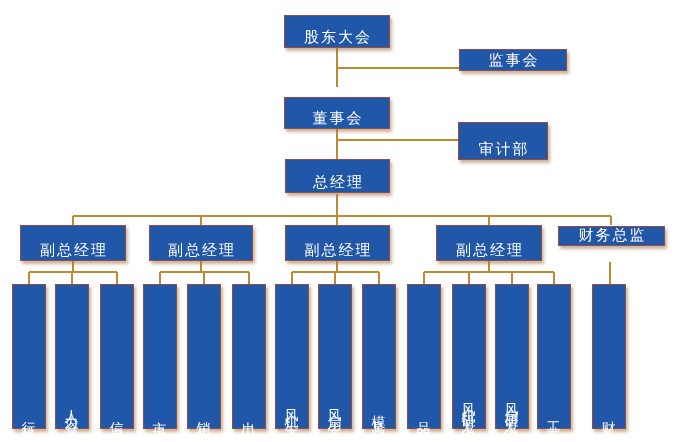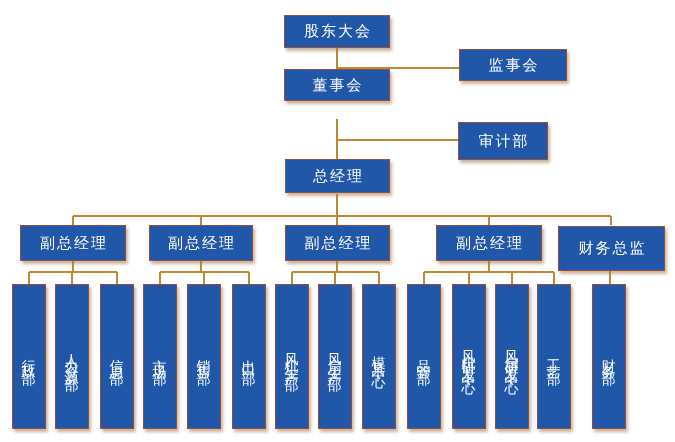--- a/index.html
+++ b/index.html
@@ -17,21 +17,21 @@
     background:var(--canvas-bg);
     overflow:hidden;
   }
   .connectors{position:absolute;left:0;top:0;width:675px;height:442px;}
   .cline{stroke:var(--connector);stroke-width:1.4;shape-rendering:crispEdges;}
   .box{
     position:absolute;
     background:var(--box-fill);
     border:1px solid var(--box-border);
     box-shadow:2px 3px 3px rgba(158,118,78,.55);
-    display:flex;align-items:center;justify-content:center;
+    display:flex;align-items:flex-end;justify-content:center;
     box-sizing:border-box;
     color:var(--text);
   }
   .hbox .lbl{
     font-size:15px;
     letter-spacing:2px;
     white-space:nowrap;
     text-indent:2px;
   }
   .vbox .lbl{
@@ -86,24 +86,24 @@
     <line class="cline" x1="469" y1="272" x2="469" y2="284"></line>
     <line class="cline" x1="512" y1="272" x2="512" y2="284"></line>
     <line class="cline" x1="554" y1="272" x2="554" y2="284"></line>
 
     <line class="cline" x1="610" y1="262" x2="610" y2="284"></line>
   </svg>
 
   <div class="box hbox" style="left:284px;top:15px;width:106px;height:33px">
     <span class="lbl">股东大会</span>
   </div>
-  <div class="box hbox" style="left:459px;top:49px;width:108px;height:32px">
+  <div class="box hbox" style="left:459px;top:49px;width:108px;height:22px">
     <span class="lbl">监事会</span>
   </div>
-  <div class="box hbox" style="left:284px;top:69px;width:106px;height:32px">
+  <div class="box hbox" style="left:284px;top:97px;width:106px;height:32px">
     <span class="lbl">董事会</span>
   </div>
   <div class="box hbox" style="left:458px;top:122px;width:90px;height:38px">
     <span class="lbl">审计部</span>
   </div>
   <div class="box hbox" style="left:285px;top:159px;width:105px;height:34px">
     <span class="lbl">总经理</span>
   </div>
 
   <div class="box hbox" style="left:20px;top:225px;width:106px;height:36px">
@@ -111,21 +111,21 @@
   </div>
   <div class="box hbox" style="left:149px;top:225px;width:104px;height:36px">
     <span class="lbl">副总经理</span>
   </div>
   <div class="box hbox" style="left:285px;top:225px;width:105px;height:36px">
     <span class="lbl">副总经理</span>
   </div>
   <div class="box hbox" style="left:436px;top:225px;width:106px;height:36px">
     <span class="lbl">副总经理</span>
   </div>
-  <div class="box hbox" style="left:558px;top:226px;width:107px;height:45px">
+  <div class="box hbox" style="left:558px;top:226px;width:107px;height:20px">
     <span class="lbl">财务总监</span>
   </div>
 
   <div class="box vbox" style="left:12px;top:284px;width:34px;height:145px">
     <span class="lbl">行政部</span>
   </div>
   <div class="box vbox" style="left:55px;top:284px;width:34px;height:145px">
     <span class="lbl">人力资源部</span>
   </div>
   <div class="box vbox" style="left:100px;top:284px;width:34px;height:145px">

